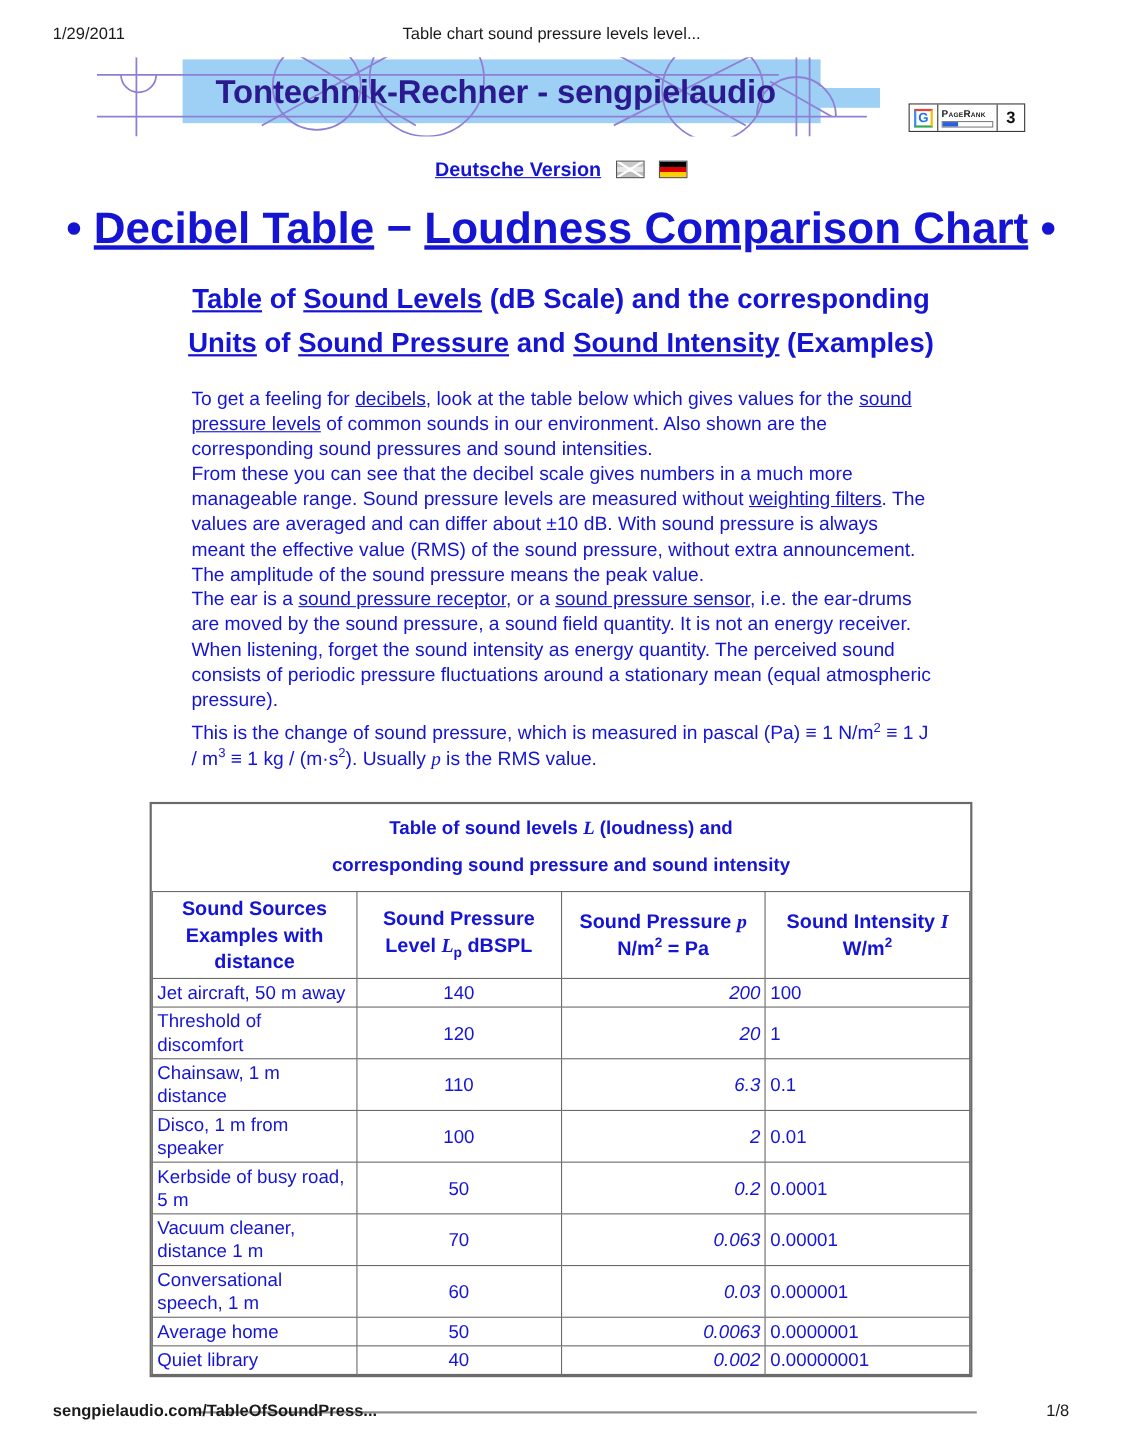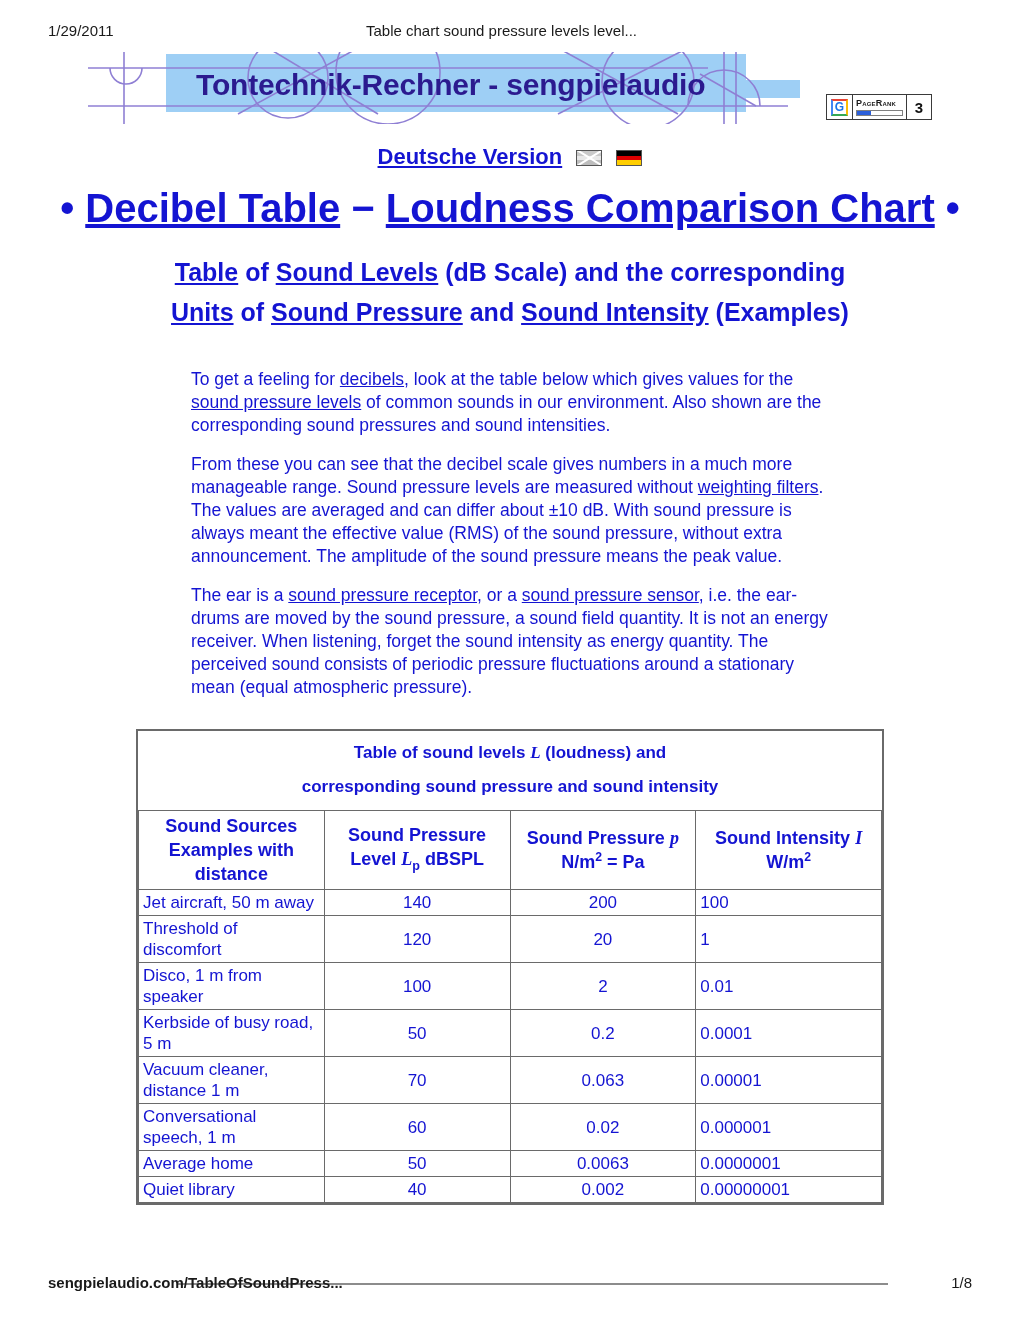--- a/index.html
+++ b/index.html
@@ -139,21 +139,21 @@
     color: #111111;
   }
 
   
   .de-row {
     position: absolute;
     top: 144px;
     left: 0;
     width: 1020px;
     text-align: center;
-    font-size: 22px;
+    font-size: 18px;
     font-weight: bold;
     white-space: nowrap;
   }
   .de-link {
     color: #1414d2;
     text-decoration: underline;
     cursor: pointer;
   }
   .flag {
     display: inline-block;
@@ -215,21 +215,21 @@
   
   .body-copy {
     position: absolute;
     top: 351px;
     left: 174px;
     width: 676px;
     font-size: 17.5px;
     line-height: 22.8px;
     color: #1414d2;
   }
-  .body-copy p { margin: 17px; }
+  .body-copy p { margin: 0; }
   .body-copy .lnk { text-decoration: underline; cursor: pointer; }
   .body-copy .gap { display: block; height: 8px; }
   sup { font-size: 0.68em; vertical-align: super; line-height: 0; }
   .ital { font-style: italic; font-family: "Liberation Serif", serif; }
 
   
   .tbl-wrap {
     position: absolute;
     top: 729px;
     left: 136px;
@@ -267,21 +267,21 @@
     line-height: 24px;
     vertical-align: middle;
     padding: 3px 2px;
   }
   th.col-src   { width: 256px; }
   th.col-level { width: 146px; }
   th.col-press { width: 178px; }
   th.col-int   { width: 164px; }
   td.c-src   { text-align: left; }
   td.c-level { text-align: center; }
-  td.c-press { text-align: center; }
+  td.c-press { text-align: right; font-style: italic; }
   td.c-int   { text-align: left; }
   table.sound tbody td { height: 25px; line-height: 21px; }
 
   
   .footer-rule {
     position: absolute;
     left: 178px;
     top: 1283px;
     width: 710px;
     height: 2px;
@@ -362,20 +362,21 @@
 <div class="h2">
   <div id="sub1"><span class="lnk">Table</span><span> of </span><span class="lnk">Sound Levels</span><span> (dB Scale) and the corresponding</span></div>
   <div id="sub2"><span class="lnk">Units</span><span> of </span><span class="lnk">Sound Pressure</span><span> and </span><span class="lnk">Sound Intensity</span><span> (Examples)</span></div>
 </div>
 
 <div class="body-copy">
   <p id="p1">To get a feeling for <span class="lnk">decibels</span>, look at the table below which gives values for the <span class="lnk">sound pressure levels</span> of common sounds in our environment. Also shown are the corresponding sound pressures and sound intensities.</p>
   <p id="p2">From these you can see that the decibel scale gives numbers in a much more manageable range. Sound pressure levels are measured without <span class="lnk">weighting filters</span>. The values are averaged and can differ about ±10 dB. With sound pressure is always meant the effective value (RMS) of the sound pressure, without extra announcement. The amplitude of the sound pressure means the peak value.</p>
   <p id="p3">The ear is a <span class="lnk">sound pressure receptor</span>, or a <span class="lnk">sound pressure sensor</span>, i.e. the ear-drums are moved by the sound pressure, a sound field quantity. It is not an energy receiver. When listening, forget the sound intensity as energy quantity. The perceived sound consists of periodic pressure fluctuations around a stationary mean (equal atmospheric pressure).</p>
   <span class="gap"></span>
+  <p id="p4">This is the change of sound pressure, which is measured in pascal (Pa) ≡ 1 N/m<sup>2</sup> ≡ 1 J / m<sup>3</sup> ≡ 1 kg / (m·s<sup>2</sup>). Usually <span class="ital">p</span> is the RMS value.</p>
 </div>
 
 <div class="tbl-wrap">
   <table class="sound">
     <thead>
       <tr>
         <td class="cap-cell" colspan="4">
           <div id="cap1">Table of sound levels <span class="ital">L</span> (loudness) and</div>
           <div>corresponding sound pressure and sound intensity</div>
         </td>
@@ -406,41 +407,47 @@
           <td class="c-press">200</td>
           <td class="c-int">100</td>
         </tr>
         <tr>
           <td class="c-src">Threshold of discomfort</td>
           <td class="c-level">120</td>
           <td class="c-press">20</td>
           <td class="c-int">1</td>
         </tr>
         <tr>
+          <td class="c-src">Chainsaw, 1 m distance</td>
+          <td class="c-level">110</td>
+          <td class="c-press">6.3</td>
+          <td class="c-int">0.1</td>
+        </tr>
+        <tr>
           <td class="c-src">Disco, 1 m from speaker</td>
           <td class="c-level">100</td>
           <td class="c-press">2</td>
           <td class="c-int">0.01</td>
         </tr>
         <tr>
           <td class="c-src">Kerbside of busy road, 5 m</td>
           <td class="c-level">50</td>
           <td class="c-press">0.2</td>
           <td class="c-int">0.0001</td>
         </tr>
         <tr>
           <td class="c-src">Vacuum cleaner, distance 1 m</td>
           <td class="c-level">70</td>
           <td class="c-press">0.063</td>
           <td class="c-int">0.00001</td>
         </tr>
         <tr>
           <td class="c-src">Conversational speech, 1 m</td>
           <td class="c-level">60</td>
-          <td class="c-press">0.02</td>
+          <td class="c-press">0.03</td>
           <td class="c-int">0.000001</td>
         </tr>
         <tr>
           <td class="c-src">Average home</td>
           <td class="c-level">50</td>
           <td class="c-press">0.0063</td>
           <td class="c-int">0.0000001</td>
         </tr>
         <tr>
           <td class="c-src">Quiet library</td>

